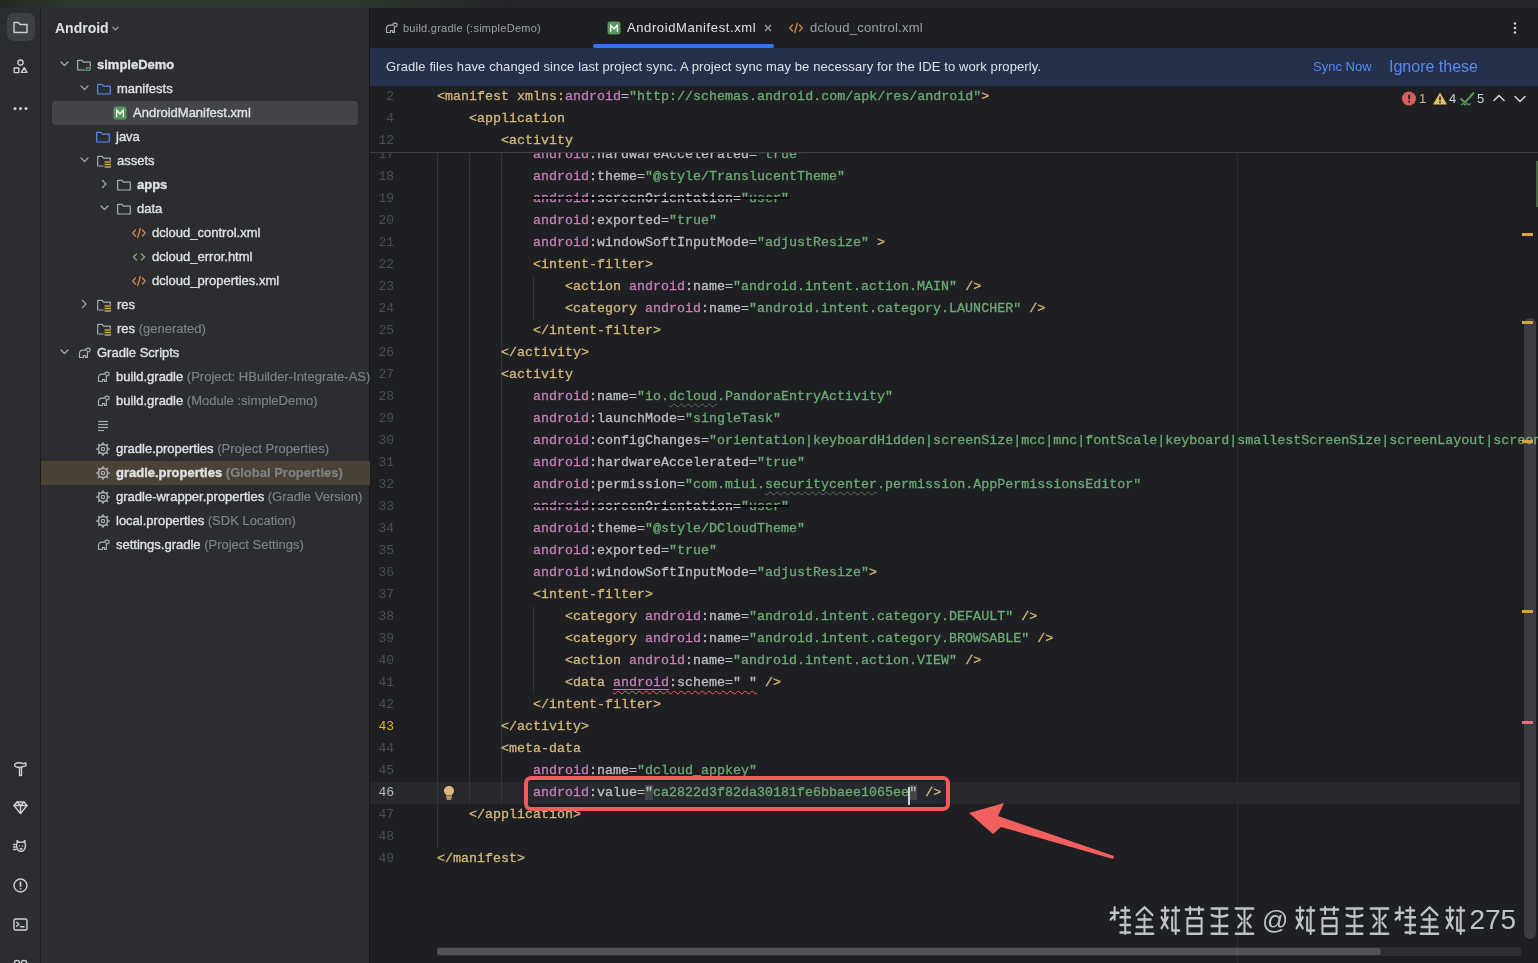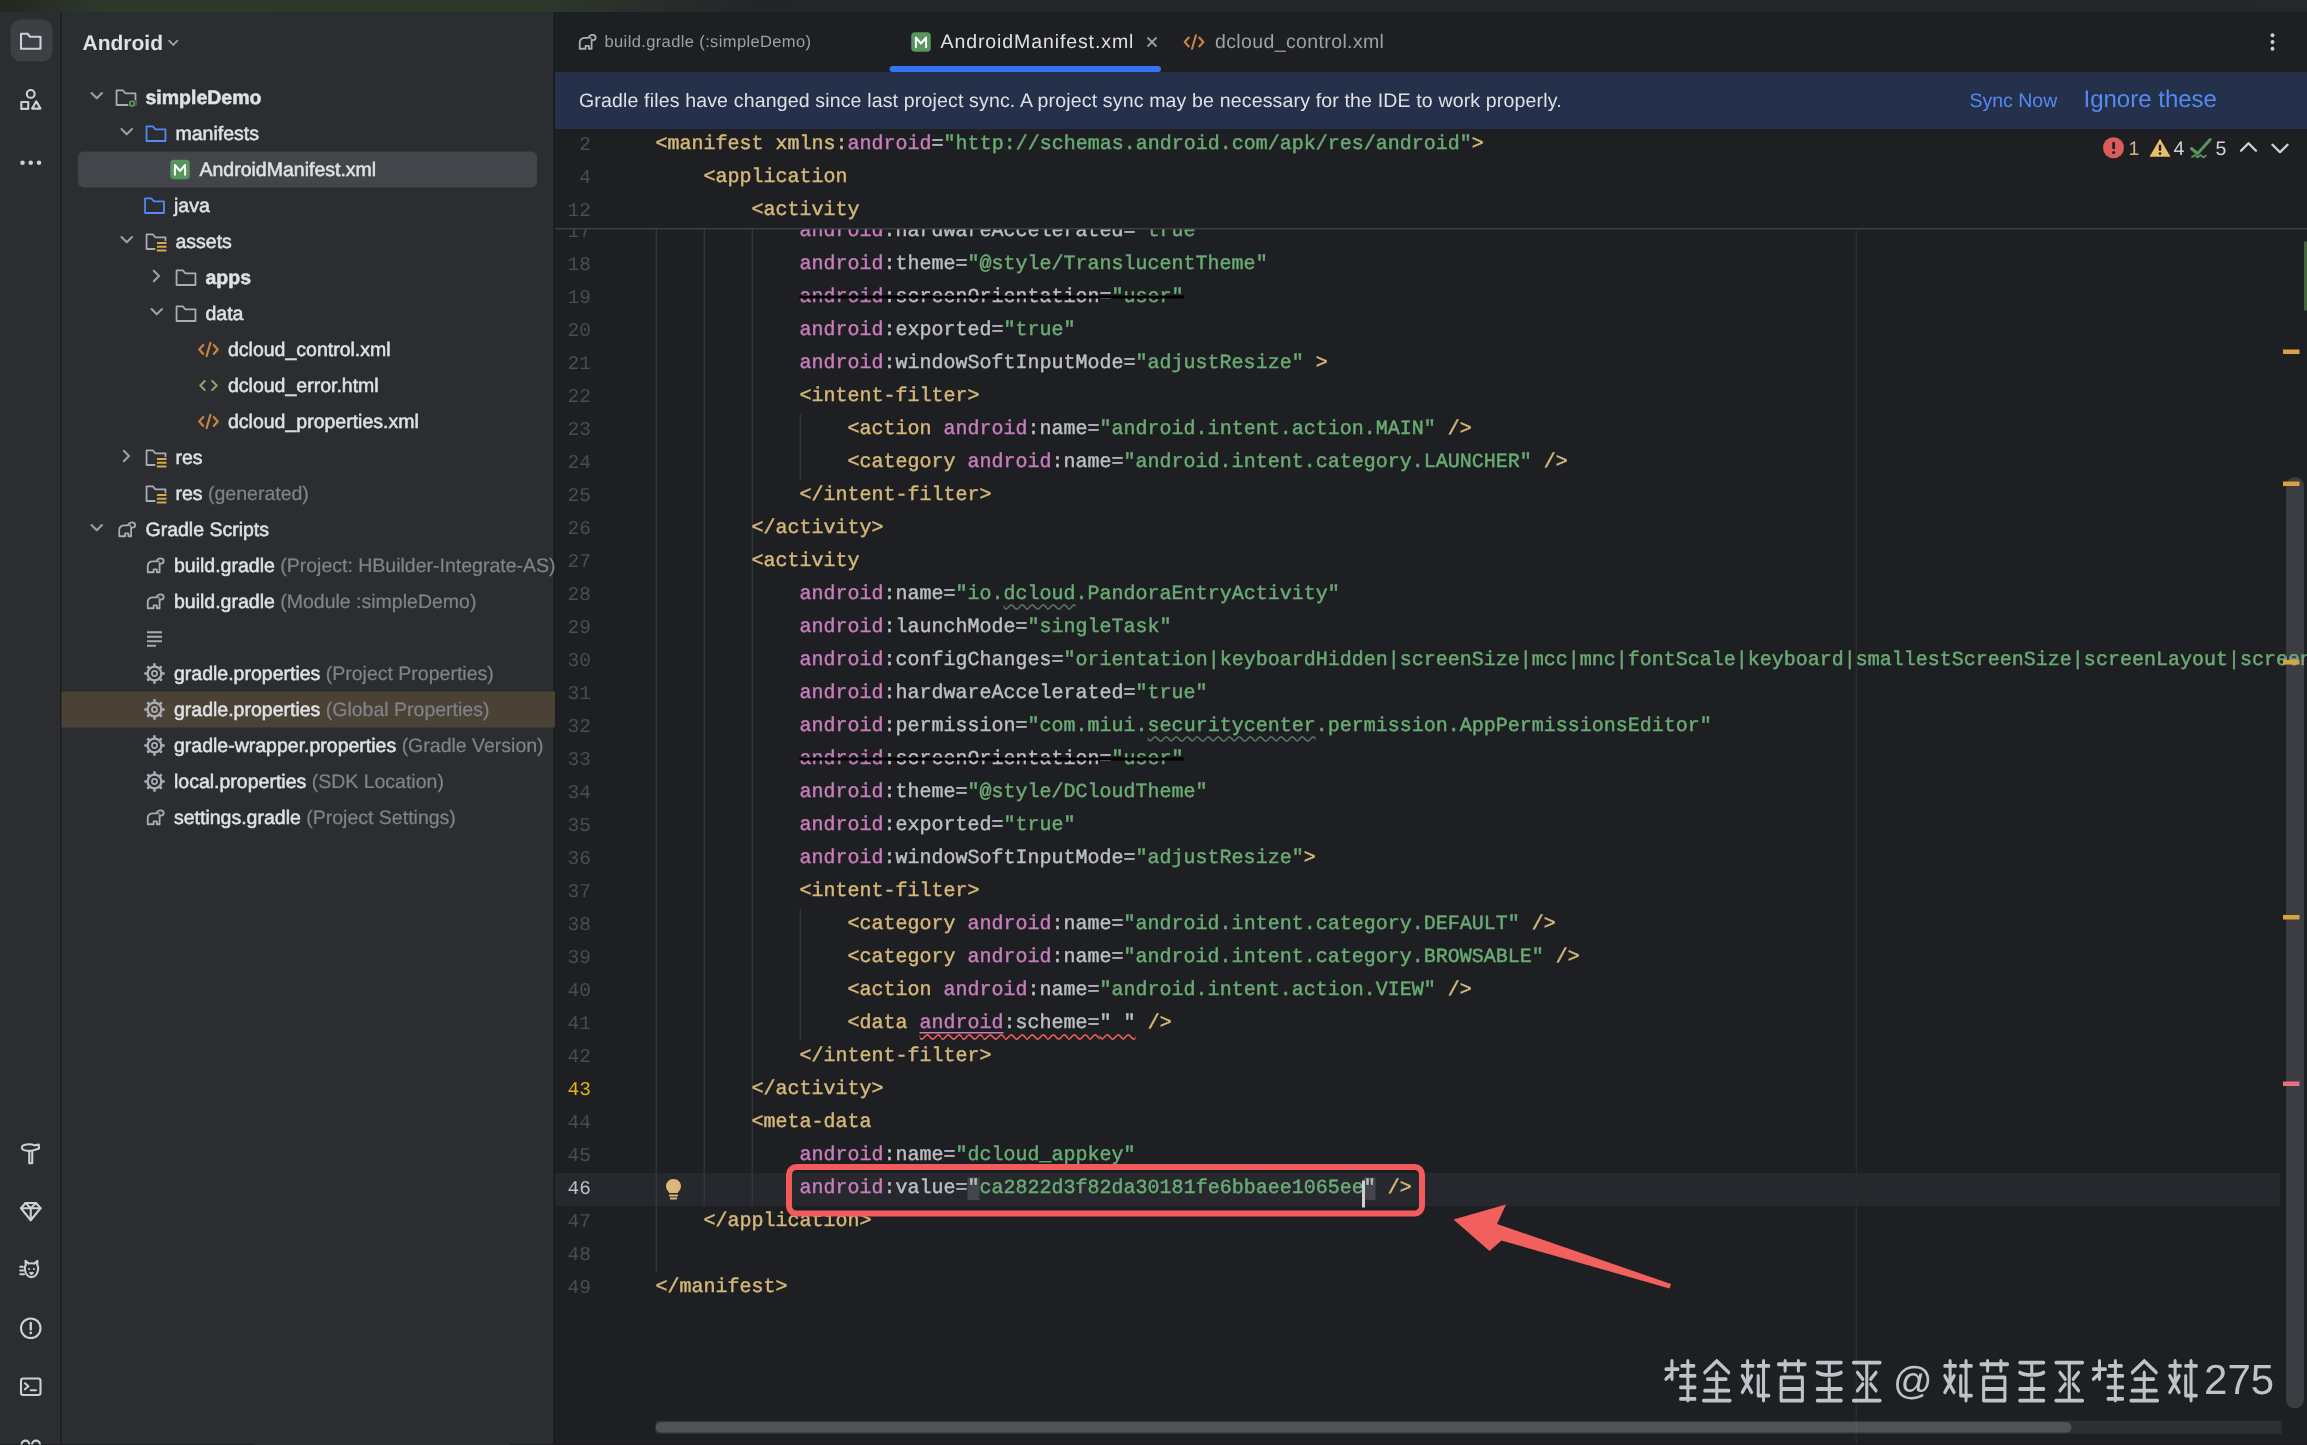--- a/index.html
+++ b/index.html
@@ -208,21 +208,21 @@
         </g>
       </svg></div>
 <div class="row" style="left:116px;top:437px;">gradle.properties<span class="dim"> (Project Properties)</span></div>
 <div class="ic" style="left:95px;top:465px"><svg width="16" height="16" viewBox="0 0 16 16">
         <circle cx="8" cy="8" r="4.6" fill="none" stroke="#a9adb5" stroke-width="1.6"></circle>
         <circle cx="8" cy="8" r="1.7" fill="none" stroke="#a9adb5" stroke-width="1.2"></circle>
         <g stroke="#a9adb5" stroke-width="1.7">
           <path d="M8 1.2 V3 M8 13 V14.8 M1.2 8 H3 M13 8 H14.8 M3.2 3.2 L4.5 4.5 M11.5 11.5 L12.8 12.8 M12.8 3.2 L11.5 4.5 M4.5 11.5 L3.2 12.8"></path>
         </g>
       </svg></div>
-<div class="row" style="left:116px;top:461px;">gradle.properties<span class="dim"> (Global Properties)</span></div>
+<div class="row" style="left:116px;top:461px;font-weight:bold;">gradle.properties<span class="dim"> (Global Properties)</span></div>
 <div class="ic" style="left:95px;top:489px"><svg width="16" height="16" viewBox="0 0 16 16">
         <circle cx="8" cy="8" r="4.6" fill="none" stroke="#a9adb5" stroke-width="1.6"></circle>
         <circle cx="8" cy="8" r="1.7" fill="none" stroke="#a9adb5" stroke-width="1.2"></circle>
         <g stroke="#a9adb5" stroke-width="1.7">
           <path d="M8 1.2 V3 M8 13 V14.8 M1.2 8 H3 M13 8 H14.8 M3.2 3.2 L4.5 4.5 M11.5 11.5 L12.8 12.8 M12.8 3.2 L11.5 4.5 M4.5 11.5 L3.2 12.8"></path>
         </g>
       </svg></div>
 <div class="row" style="left:116px;top:485px;">gradle-wrapper.properties<span class="dim"> (Gradle Version)</span></div>
 <div class="ic" style="left:95px;top:513px"><svg width="16" height="16" viewBox="0 0 16 16">
         <circle cx="8" cy="8" r="4.6" fill="none" stroke="#a9adb5" stroke-width="1.6"></circle>

